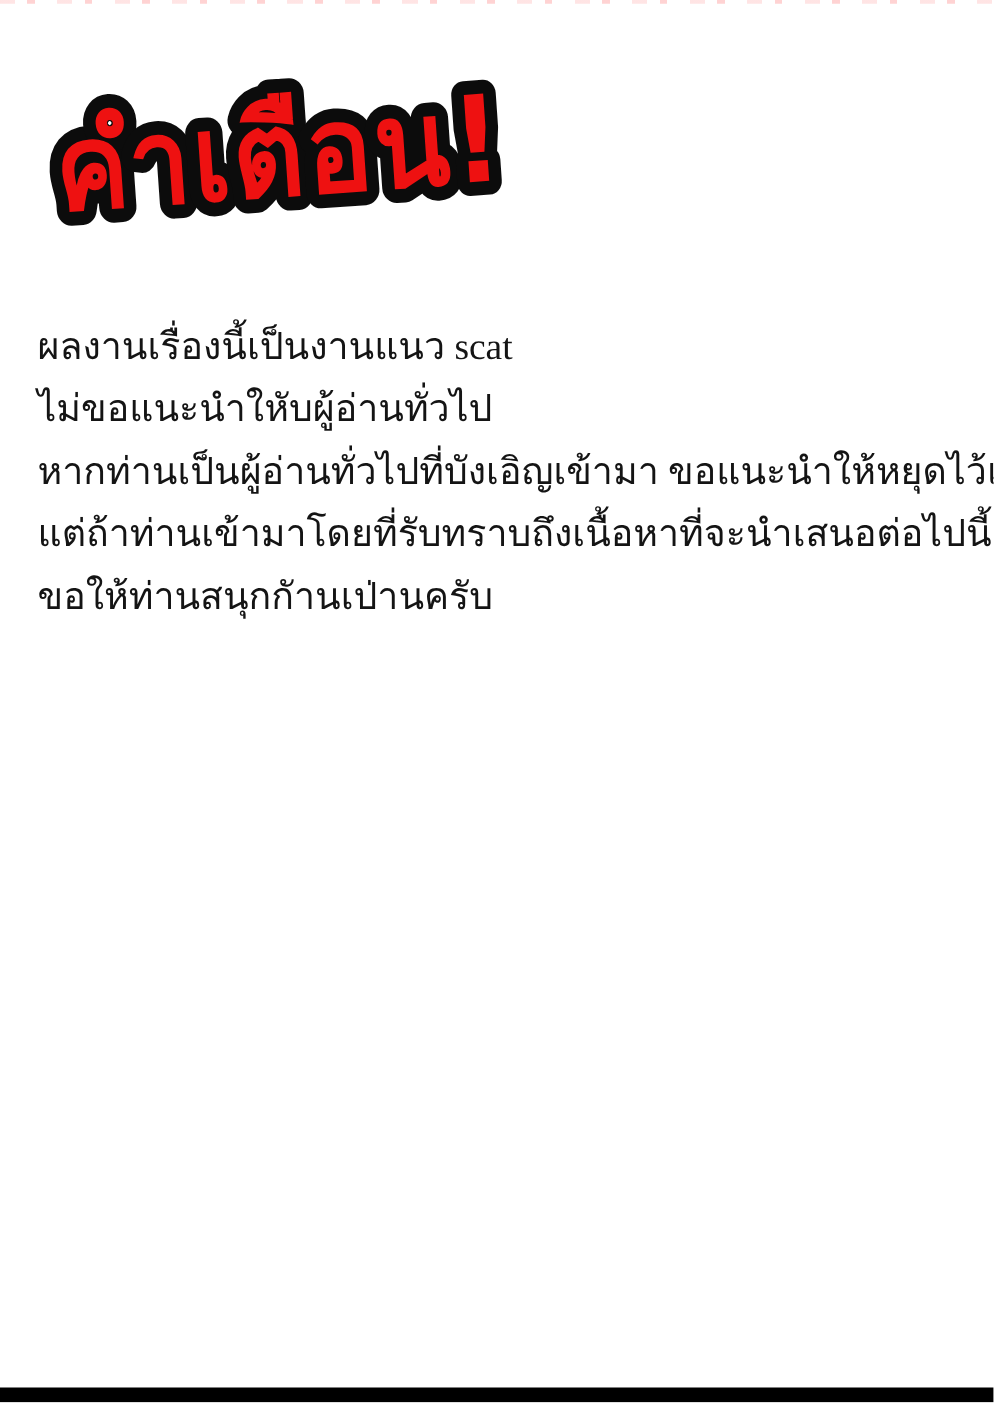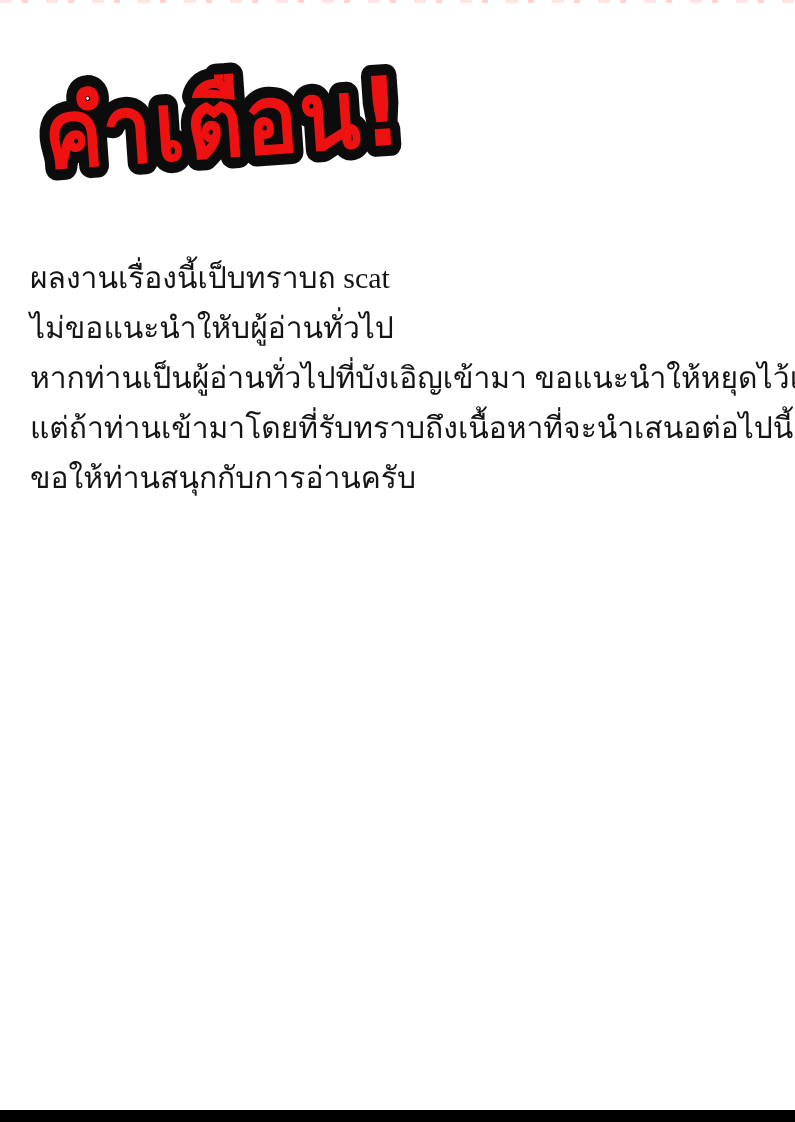--- a/index.html
+++ b/index.html
@@ -83,22 +83,22 @@
   <div class="logo-wrap">
     <svg width="410" height="160" viewBox="0 0 410 160">
       <g transform="rotate(-4 205 95)">
         <text class="logo-text logo-stroke" x="20" y="122" textLength="360" lengthAdjust="spacingAndGlyphs" fill="#0c0c0c" stroke="#0c0c0c" stroke-width="22">คำเตือน!</text>
         <text class="logo-text" x="20" y="122" textLength="360" lengthAdjust="spacingAndGlyphs" fill="#ee1111">คำเตือน!</text>
       </g>
     </svg>
   </div>
 
   <div class="body-text" style="color: rgb(20, 20, 20);">
-    <p>ผลงานเรื่องนี้เป็บทราบถ scat</p>
+    <p>ผลงานเรื่องนี้เป็นงานแนว scat</p>
     <p>ไม่ขอแนะนำใหับผู้อ่านทั่วไป</p>
     <p>หากท่านเป็นผู้อ่านทั่วไปที่บังเอิญเข้ามา ขอแนะนำให้หยุดไว้แค่หน้านี้</p>
     <p>แต่ถ้าท่านเข้ามาโดยที่รับทราบถึงเนื้อหาที่จะนำเสนอต่อไปนี้อยู่แล้ว</p>
-    <p>ขอให้ท่านสนุกกับการอ่านครับ</p>
+    <p>ขอให้ท่านสนุกกัานเป่านครับ</p>
   </div>
 
   <div class="bottom-bar" style="background: rgb(0, 0, 0);"></div>
 
 </div>
 
 </body></html>

